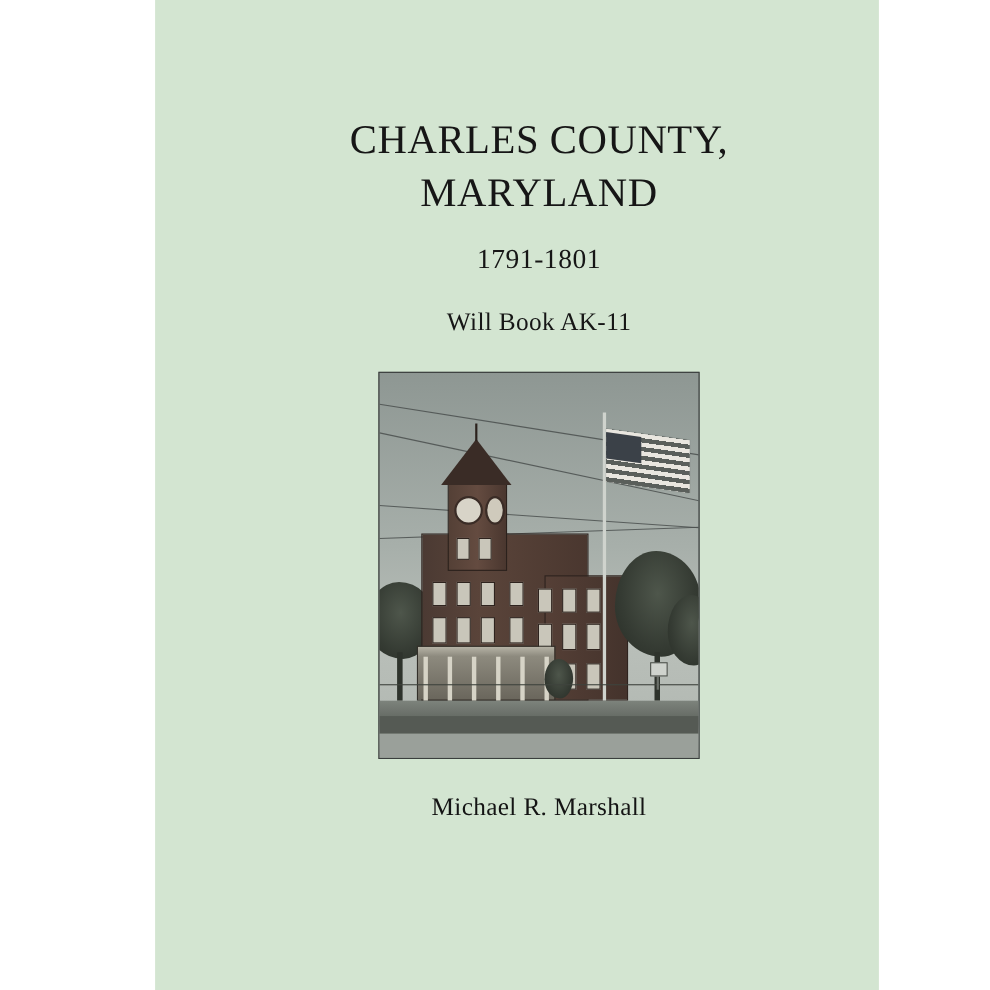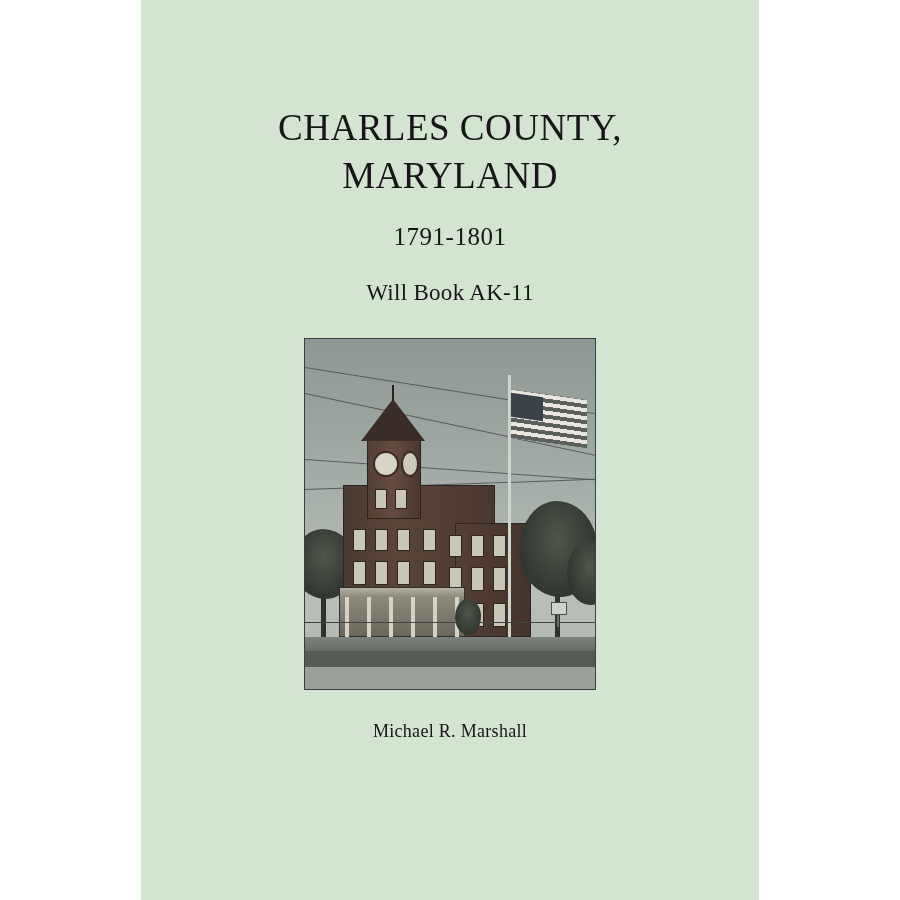--- a/index.html
+++ b/index.html
@@ -23,20 +23,21 @@
   #cover {
     position: absolute;
     left: 141px;
     top: 0px;
     width: 618px;
     height: 900px;
     background: #d3e5d1;
     display: flex;
     flex-direction: column;
     align-items: center;
+    padding-left: 40px;
   }
 
   .title-block {
     width: 100%;
     text-align: center;
     color: #111111;
   }
 
   .line-main {
     font-family: "Liberation Serif", serif;
@@ -274,21 +275,21 @@
   #credit-block {
     margin-top: 26px;
     text-align: center;
     color: #141414;
   }
   #credit-line1 {
     font-size: 25px;
     letter-spacing: 0.3px;
   }
   #credit-line2 {
-    font-size: 18px;
+    font-size: 23px;
     margin-top: 5px;
     letter-spacing: 0.3px;
   }
 </style>
 </head>
 <body>
 
 <div id="page">
 
   <div id="cover">

